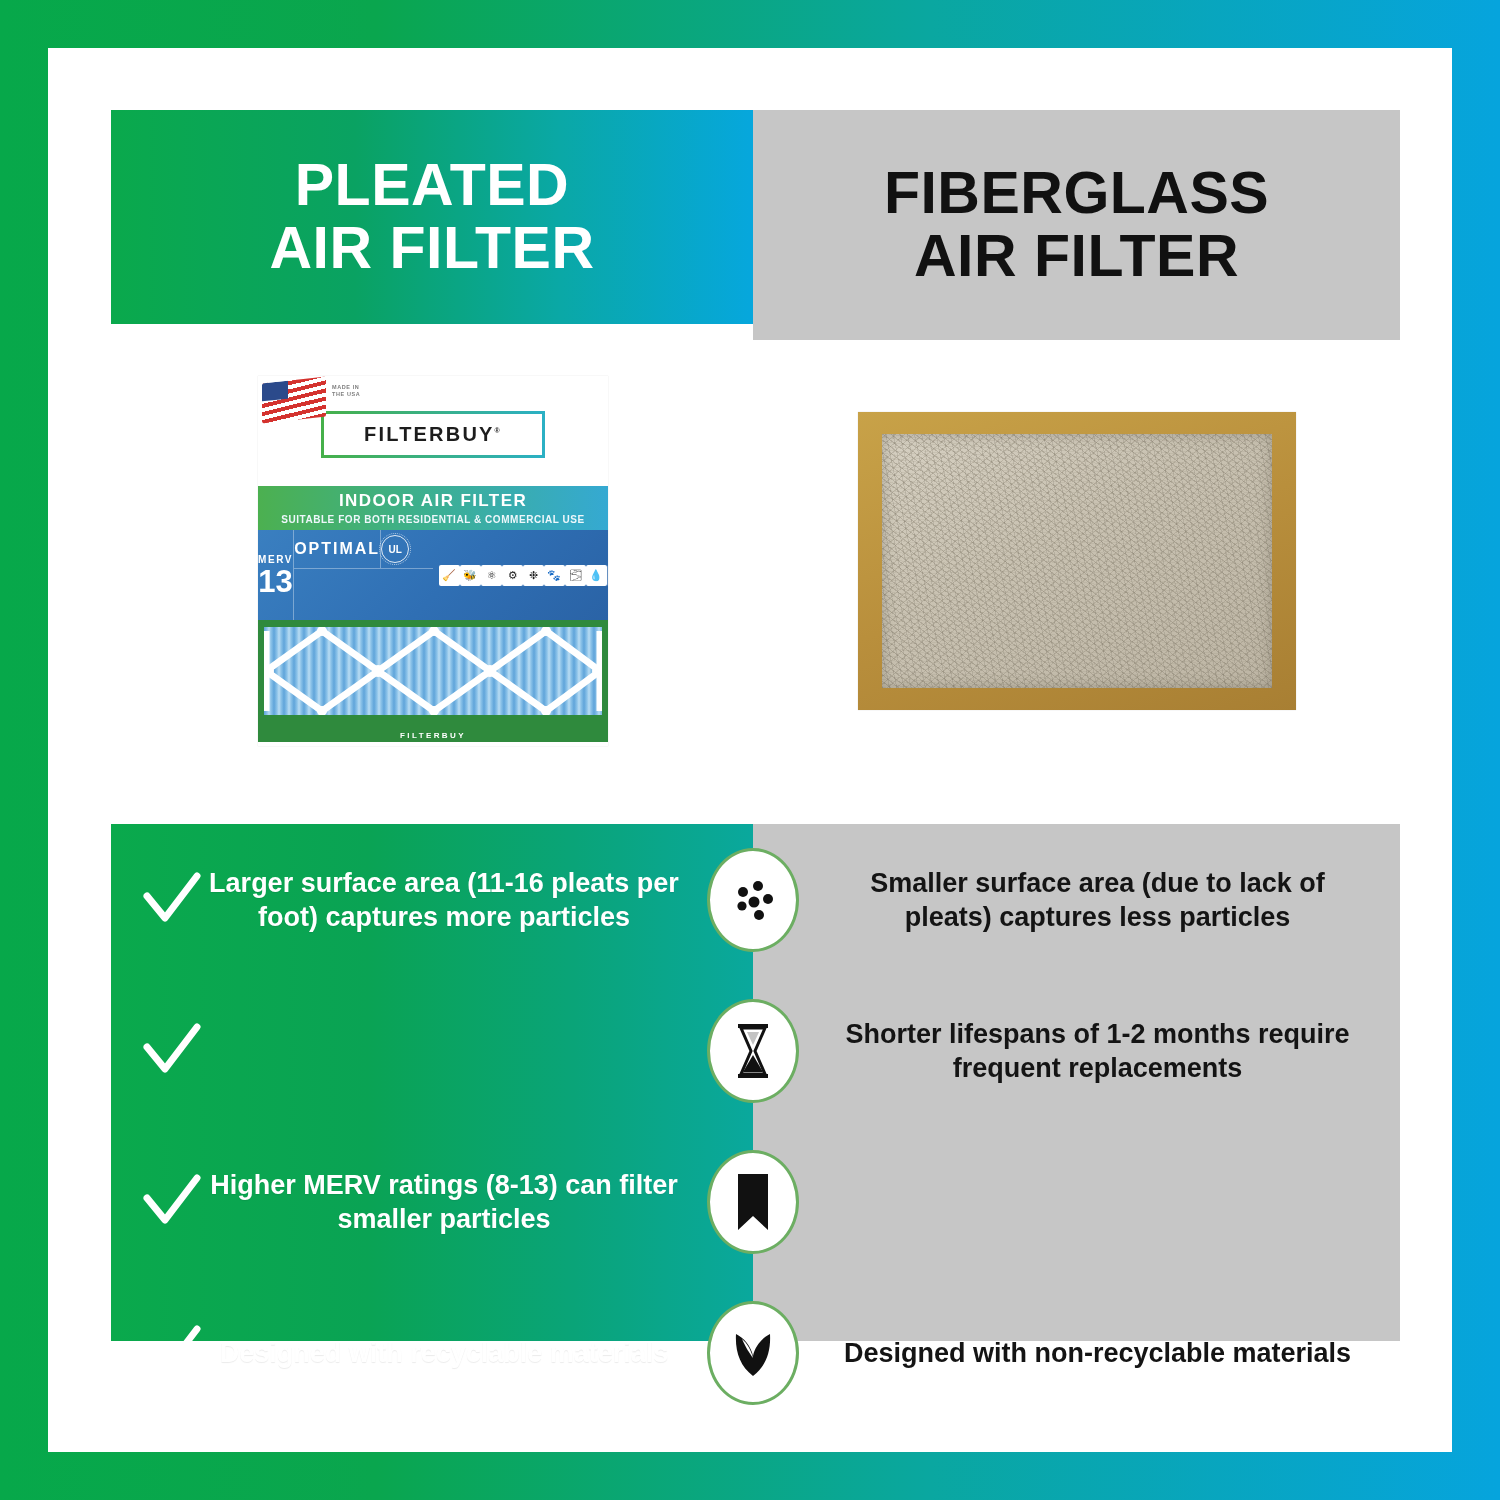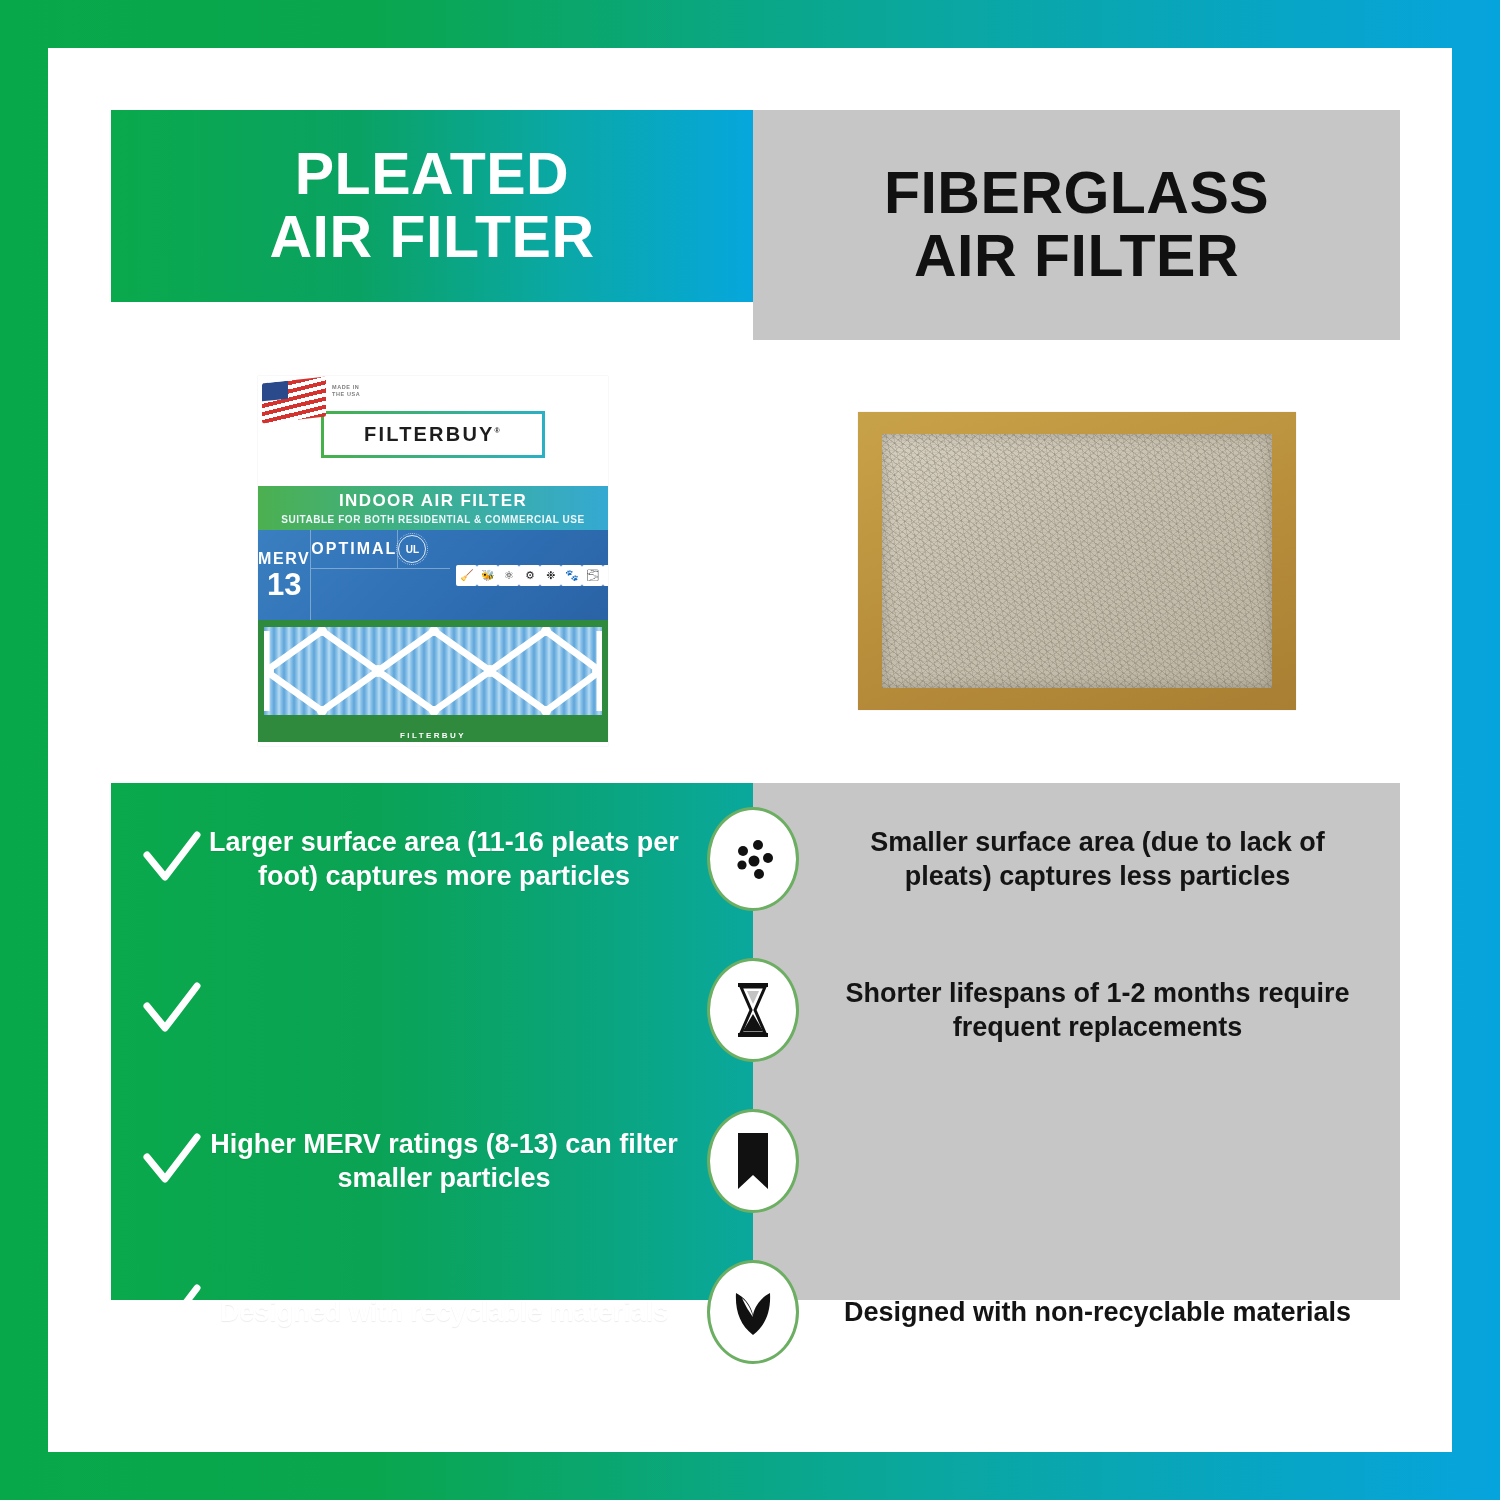--- a/index.html
+++ b/index.html
@@ -21,21 +21,21 @@
     background:#ffffff;
   }
 
   
   .header{
     position:absolute;left:111px;top:110px;
     width:1289px;height:230px;
     display:flex;
   }
   .header-left{
-    width:642px;height:192px;
+    width:642px;height:214px;
     background:linear-gradient(90deg,#0aa94c 0%,#0aa262 38%,#0aa8a6 70%,#06a7dd 100%);
     display:flex;align-items:center;justify-content:center;
   }
   .header-right{
     width:647px;height:230px;
     background:#c6c6c6;
     display:flex;align-items:center;justify-content:center;
   }
   .header-title{
     font-size:59px;font-weight:bold;line-height:1.07;
@@ -110,21 +110,21 @@
   .pkg-blue{
     height:90px;
     background:linear-gradient(135deg,#3a7fc0 0%,#2f6fb4 55%,#2a63a6 100%);
     display:flex;
   }
   .merv-col{
     width:78px;display:flex;flex-direction:column;
     align-items:center;justify-content:center;
     border-right:1px solid rgba(255,255,255,.35);
   }
-  .merv-label{font-size:16px;font-weight:bold;color:#ffffff;letter-spacing:1.6px;}
+  .merv-label{font-size:10px;font-weight:bold;color:#ffffff;letter-spacing:1.6px;}
   .merv-num{font-size:31px;font-weight:bold;color:#ffffff;line-height:1;margin-top:1px;}
   .blue-right{flex:1;display:flex;flex-direction:row;}
   .optimal-row{
     height:38px;display:flex;align-items:center;
     border-bottom:1px solid rgba(255,255,255,.35);
   }
   .optimal-text{
     flex:1;text-align:center;font-size:16px;font-weight:bold;
     color:#ffffff;letter-spacing:2px;
   }
@@ -186,21 +186,21 @@
       repeating-linear-gradient(38deg, rgba(120,112,96,.30) 0 1px, rgba(255,255,255,0) 1px 5px),
       repeating-linear-gradient(-41deg, rgba(130,122,104,.26) 0 1px, rgba(255,255,255,0) 1px 6px),
       repeating-linear-gradient(78deg, rgba(110,104,90,.20) 0 1px, rgba(255,255,255,0) 1px 7px),
       repeating-linear-gradient(8deg, rgba(150,143,124,.18) 0 1px, rgba(255,255,255,0) 1px 4px),
       linear-gradient(150deg,#d6d0c2 0%,#c9c2b2 40%,#bdb5a4 100%);
     box-shadow:inset 0 0 14px rgba(90,82,66,.35);
   }
 
   
   .compare{
-    position:absolute;left:111px;top:783px;
+    position:absolute;left:111px;top:824px;
     width:1289px;height:517px;
   }
   .compare-bg{
     position:absolute;left:0;top:0;width:100%;height:100%;display:flex;
   }
   .bg-left{
     width:642px;height:100%;
     background:linear-gradient(90deg,#0aa94c 0%,#0aa354 40%,#0aa478 72%,#0aa89d 100%);
   }
   .bg-right{flex:1;height:100%;background:#c6c6c6;}

